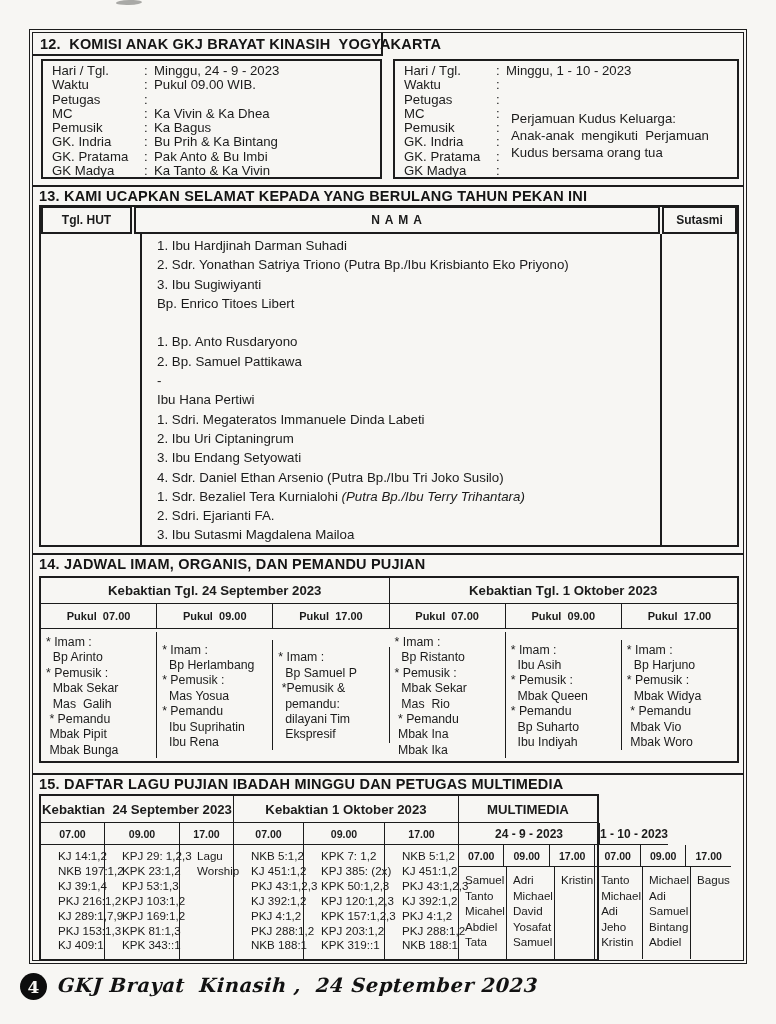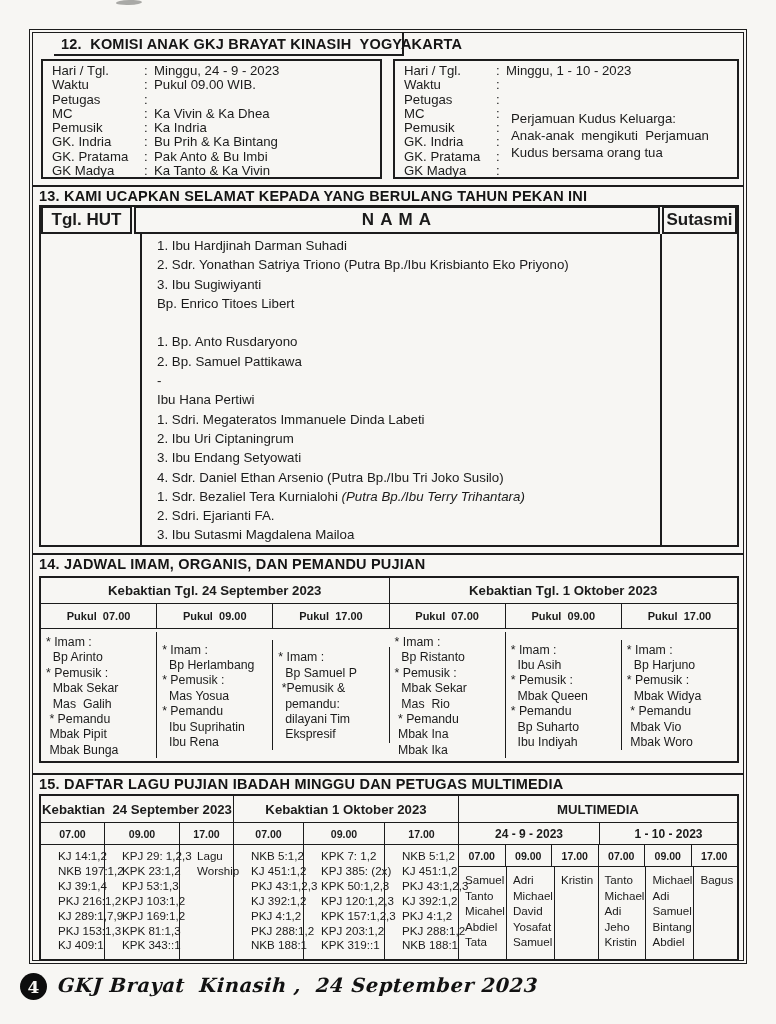--- a/index.html
+++ b/index.html
@@ -18,36 +18,36 @@
     background:#f7f6f3;
   }
   .sec-heading {
     position:absolute; left:6px; font-weight:bold; font-size:14.5px;
     letter-spacing:.2px; white-space:pre; color:#151515;
   }
   .hr { position:absolute; left:0; width:100%; height:2px; background:#1c1c1c; }
 
   
   .s12-headbox { position:absolute; left:0; top:0; width:350px; height:23px;
-    border-bottom:2px solid #1c1c1c; border-right:2px solid #1c1c1c;margin-left:21px; }
+    border-bottom:2px solid #1c1c1c; border-right:2px solid #1c1c1c; }
   .s12-headbox .sec-heading { position:static; padding:3px 0 0 7px; display:block; }
   .skedbox { position:absolute; top:26px; height:120px; border:2px solid #1c1c1c;
     padding:3px 6px 0 9px; font-size:13.2px; line-height:14.3px; }
   .skedbox.left { left:8px;  width:341px; }
   .skedbox.right{ left:360px; width:346px; }
   .sked-row { display:flex; white-space:pre; }
   .sked-label { width:92px; flex:none; }
   .sked-colon { width:10px; flex:none; }
   .sked-note { position:absolute; left:116px; top:50px; width:226px;
     font-size:13.2px; line-height:16.8px; white-space:pre; }
 
   
   .s13-table { position:absolute; left:6px; top:172px; width:700px; height:342px;
     border:2px solid #1c1c1c; display:flex; flex-direction:column; }
-  .s13-header { display:flex; flex:none; height:27px; font-weight:bold; font-size:17px; }
+  .s13-header { display:flex; flex:none; height:27px; font-weight:bold; font-size:12px; }
   .s13-header > div { border:2px solid #1c1c1c; border-top-width:1px;
     display:flex; align-items:center; justify-content:center; }
   .s13-h-date { width:91px; flex:none; margin-right:2px; }
   .s13-h-name { flex:1; letter-spacing:1px; }
   .s13-h-region { width:75px; flex:none; margin-left:2px; }
   .s13-body { flex:1; display:flex; padding-top:4px; font-size:13.3px; }
   .s13-line { height:19.3px; white-space:pre; overflow:visible; }
   .s13-dates { width:91px; flex:none; padding-left:10px; }
   .s13-names { flex:1; padding-left:15px; }
   .s13-names .ital { font-style:italic; }
@@ -63,21 +63,21 @@
   .s14-r2 { display:flex; flex:none; height:25px; font-weight:bold; font-size:11px; }
   .s14-r2 > div { flex:1; border-right:1.5px solid #1c1c1c; border-bottom:1.5px solid #1c1c1c;
     display:flex; align-items:center; justify-content:center; white-space:pre; }
   .s14-r2 > div:last-child { border-right:none; }
   .s14-body { flex:1; display:flex;align-items:center; }
   .s14-body > div { flex:1; border-right:1.5px solid #1c1c1c; padding:3px 2px 0 5px;
     white-space:pre; line-height:15.4px; }
   .s14-body > div:last-child { border-right:none; }
 
   
-  .s15-table { position:absolute; left:6px; top:761px; width:700px; height:167px;
+  .s15-table { position:absolute; left:6px; top:761px; width:560px; height:167px;
     border:2px solid #1c1c1c; display:flex; flex-direction:column; }
   .s15-r1 { display:flex; flex:none; height:27px; font-weight:bold; font-size:13.2px; }
   .s15-r1 > div { border-right:1.5px solid #1c1c1c; border-bottom:1.5px solid #1c1c1c;
     display:flex; align-items:center; justify-content:center; white-space:pre; }
   .s15-r1 > div:last-child { border-right:none; }
   .s15-r2 { display:flex; flex:none; height:22px; font-weight:bold; font-size:10.6px; }
   .s15-r2 > div { border-right:1.5px solid #1c1c1c; border-bottom:1.5px solid #1c1c1c;
     display:flex; align-items:center; justify-content:center; white-space:pre; }
   .s15-main { flex:1; display:flex; }
   .songcell { border-right:1.5px solid #1c1c1c; padding:4px 2px 0 17px;
@@ -136,21 +136,21 @@
       <span class="sked-value">&nbsp;</span>
     </div>
       <div class="sked-row">
       <span class="sked-label">MC</span>
       <span class="sked-colon">:</span>
       <span class="sked-value">Ka Vivin &amp; Ka Dhea</span>
     </div>
       <div class="sked-row">
       <span class="sked-label">Pemusik</span>
       <span class="sked-colon">:</span>
-      <span class="sked-value">Ka Indria</span>
+      <span class="sked-value">Ka Bagus</span>
     </div>
       <div class="sked-row">
       <span class="sked-label">GK. Indria</span>
       <span class="sked-colon">:</span>
       <span class="sked-value">Bu Prih &amp; Ka Bintang</span>
     </div>
       <div class="sked-row">
       <span class="sked-label">GK. Pratama</span>
       <span class="sked-colon">:</span>
       <span class="sked-value">Pak Anto &amp; Bu Imbi</span>

